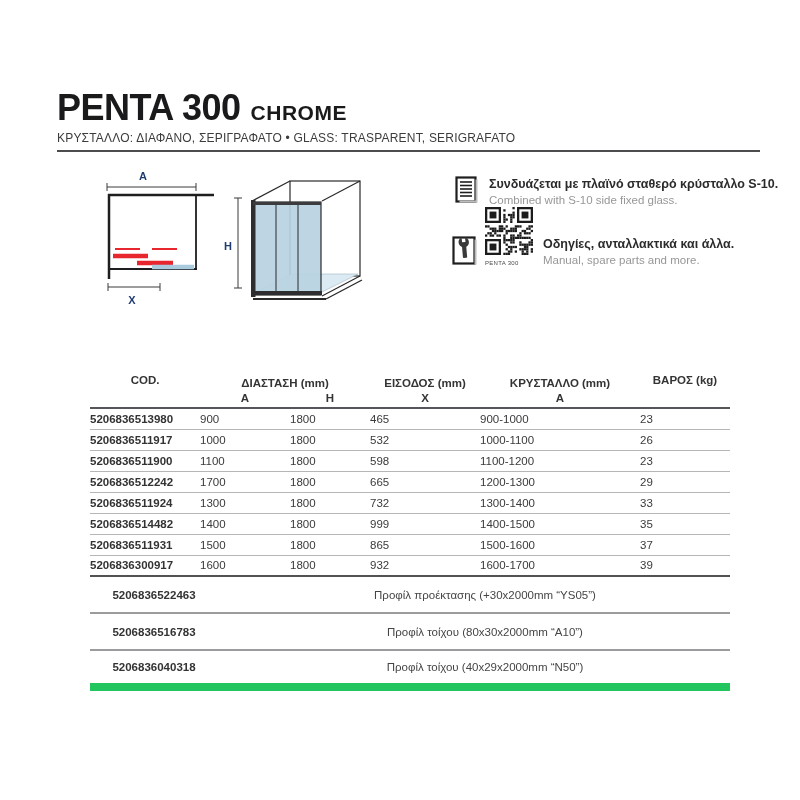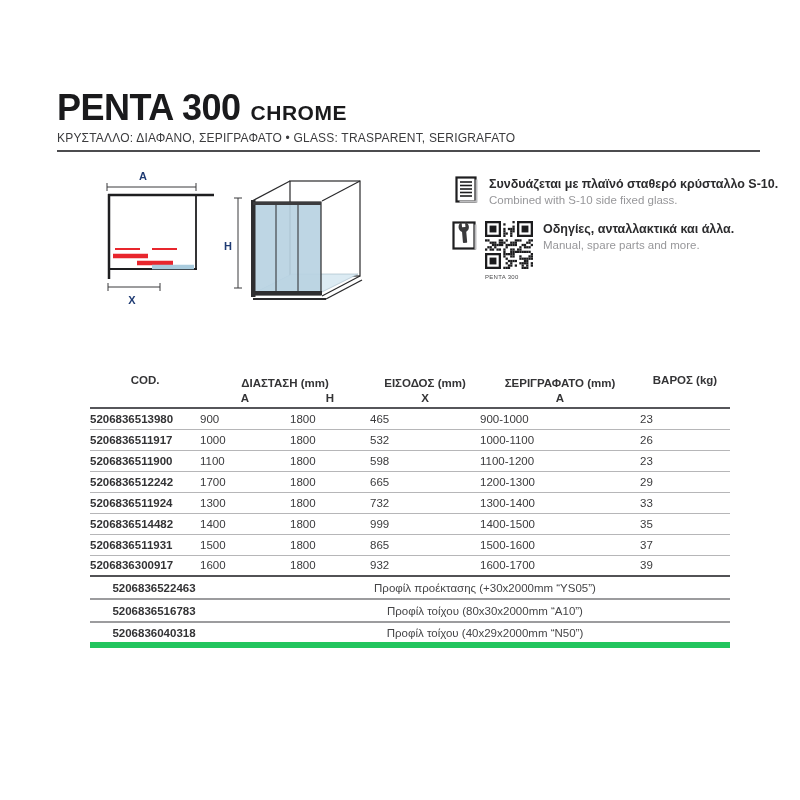--- a/index.html
+++ b/index.html
@@ -16,34 +16,34 @@
   .title-suffix { font-size:21px; font-weight:700; color:#1a1a1c; letter-spacing:0.5px; }
   .subtitle { margin-top:5px; font-size:12px; color:#3c3c3e; letter-spacing:0.2px; }
   .header-rule { margin-top:5px; height:2px; background:#4c4c4f; width:703px; }
 
   
   .diagrams { position:absolute; left:90px; top:163px; }
 
   
   .info-block { position:absolute; display:flex; align-items:flex-start; }
   .info-1 { left:455px; top:176px; }
-  .info-2 { left:452px; top:221px; }
+  .info-2 { left:452px; top:207px;align-items:flex-end; }
   .info-texts { margin-left:10px; padding-top:1px; }
   .info-title { font-size:12.5px; font-weight:700; color:#2b2b2d; }
   .info-sub { font-size:11.5px; color:#97979a; margin-top:3px; }
   .icon-box { flex:0 0 auto; }
   .qr-wrap { margin-left:7px; flex:0 0 auto; }
   .qr-label { font-size:6px; color:#4a4a4c; margin-top:1px; letter-spacing:0.3px; }
 
   
   .spec-table {
     position:absolute; left:90px; top:371px; width:640px;
     border-collapse:collapse; table-layout:fixed;
     font-size:11.5px; color:#3a3a3c;
-    border-bottom:6px solid #22c55e;
+    border-bottom:8px solid #22c55e;
   }
   .spec-table col.c-cod { width:110px; }
   .spec-table col.c-a   { width:90px; }
   .spec-table col.c-h   { width:80px; }
   .spec-table col.c-x   { width:110px; }
   .spec-table col.c-adj { width:160px; }
   .spec-table col.c-kg  { width:90px; }
 
   .spec-table thead th {
     font-weight:700; color:#343436; text-align:center; font-size:11.5px;
@@ -53,21 +53,21 @@
   .spec-table thead tr.h1 th[rowspan] { vertical-align:top; padding-top:3px; }
   .spec-table thead tr.h2 th { height:17px; vertical-align:middle; padding-bottom:3px; }
   .spec-table thead { border-bottom:2px solid #56565a; }
 
   .spec-table tbody.data td {
     height:21px; border-top:1px solid #b6b6b8;
   }
   .spec-table tbody.data tr:first-child td { border-top:none; }
   .spec-table td.cod { font-weight:600; color:#333335; }
 
-  .spec-table tbody.acc td { height:23px;margin-top:16px; }
+  .spec-table tbody.acc td { height:37px;margin-top:16px; }
   .spec-table tbody.acc tr:first-child td { border-top:2px solid #525255; }
   .spec-table tbody.acc tr + tr td { border-top:2px solid #9c9c9e; }
   .spec-table tbody.acc td.cod { text-align:center; padding-left:18px; }
   .spec-table tbody.acc td.desc { text-align:center; padding-left:40px; color:#454547; }
 </style>
 </head>
 <body>
 
 <div class="page">
 
@@ -308,21 +308,21 @@
         <col class="c-h">
         <col class="c-x">
         <col class="c-adj">
         <col class="c-kg">
     </colgroup>
     <thead>
       <tr class="h1">
         <th rowspan="2">COD.</th>
         <th colspan="2">ΔΙΑΣΤΑΣΗ (mm)</th>
         <th>ΕΙΣΟΔΟΣ (mm)</th>
-        <th>ΣΕΡΙΓΡΑΦΑΤΟ (mm)</th>
+        <th>ΚΡΥΣΤΑΛΛΟ (mm)</th>
         <th rowspan="2">ΒΑΡΟΣ (kg)</th>
       </tr>
       <tr class="h2">
         <th>A</th>
         <th>H</th>
         <th>X</th>
         <th>A</th>
       </tr>
     </thead>
     <tbody class="data">

